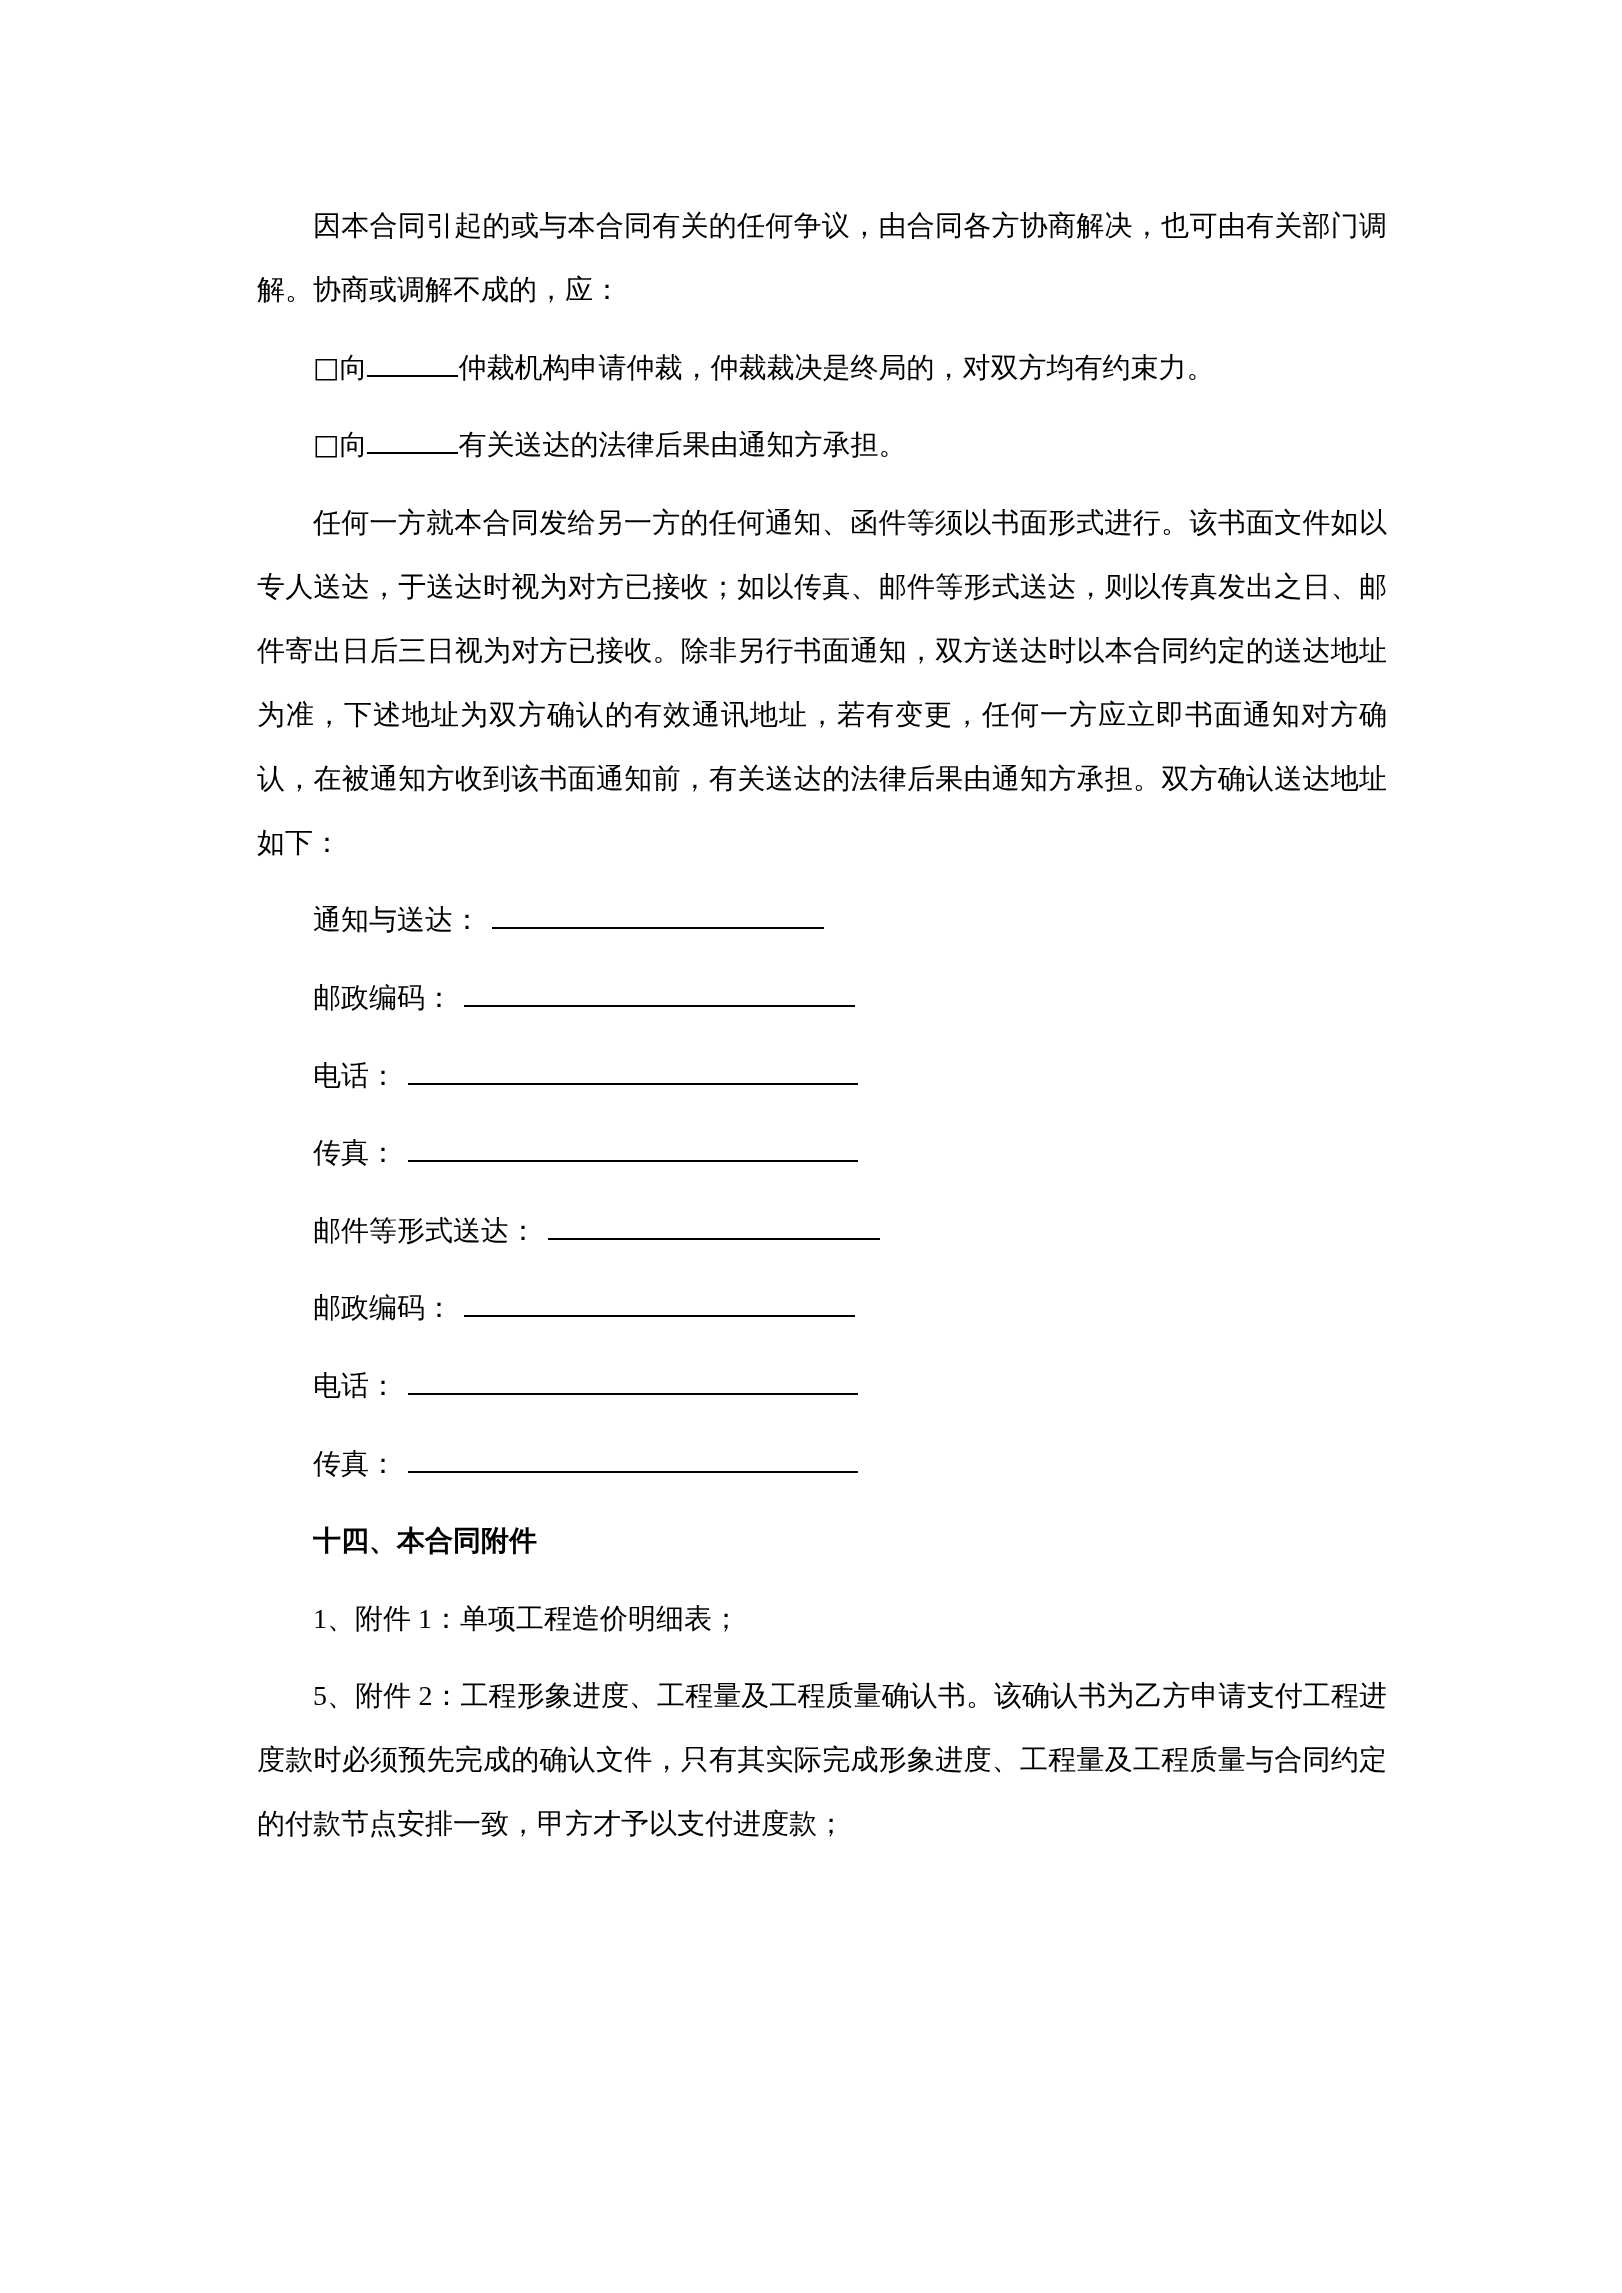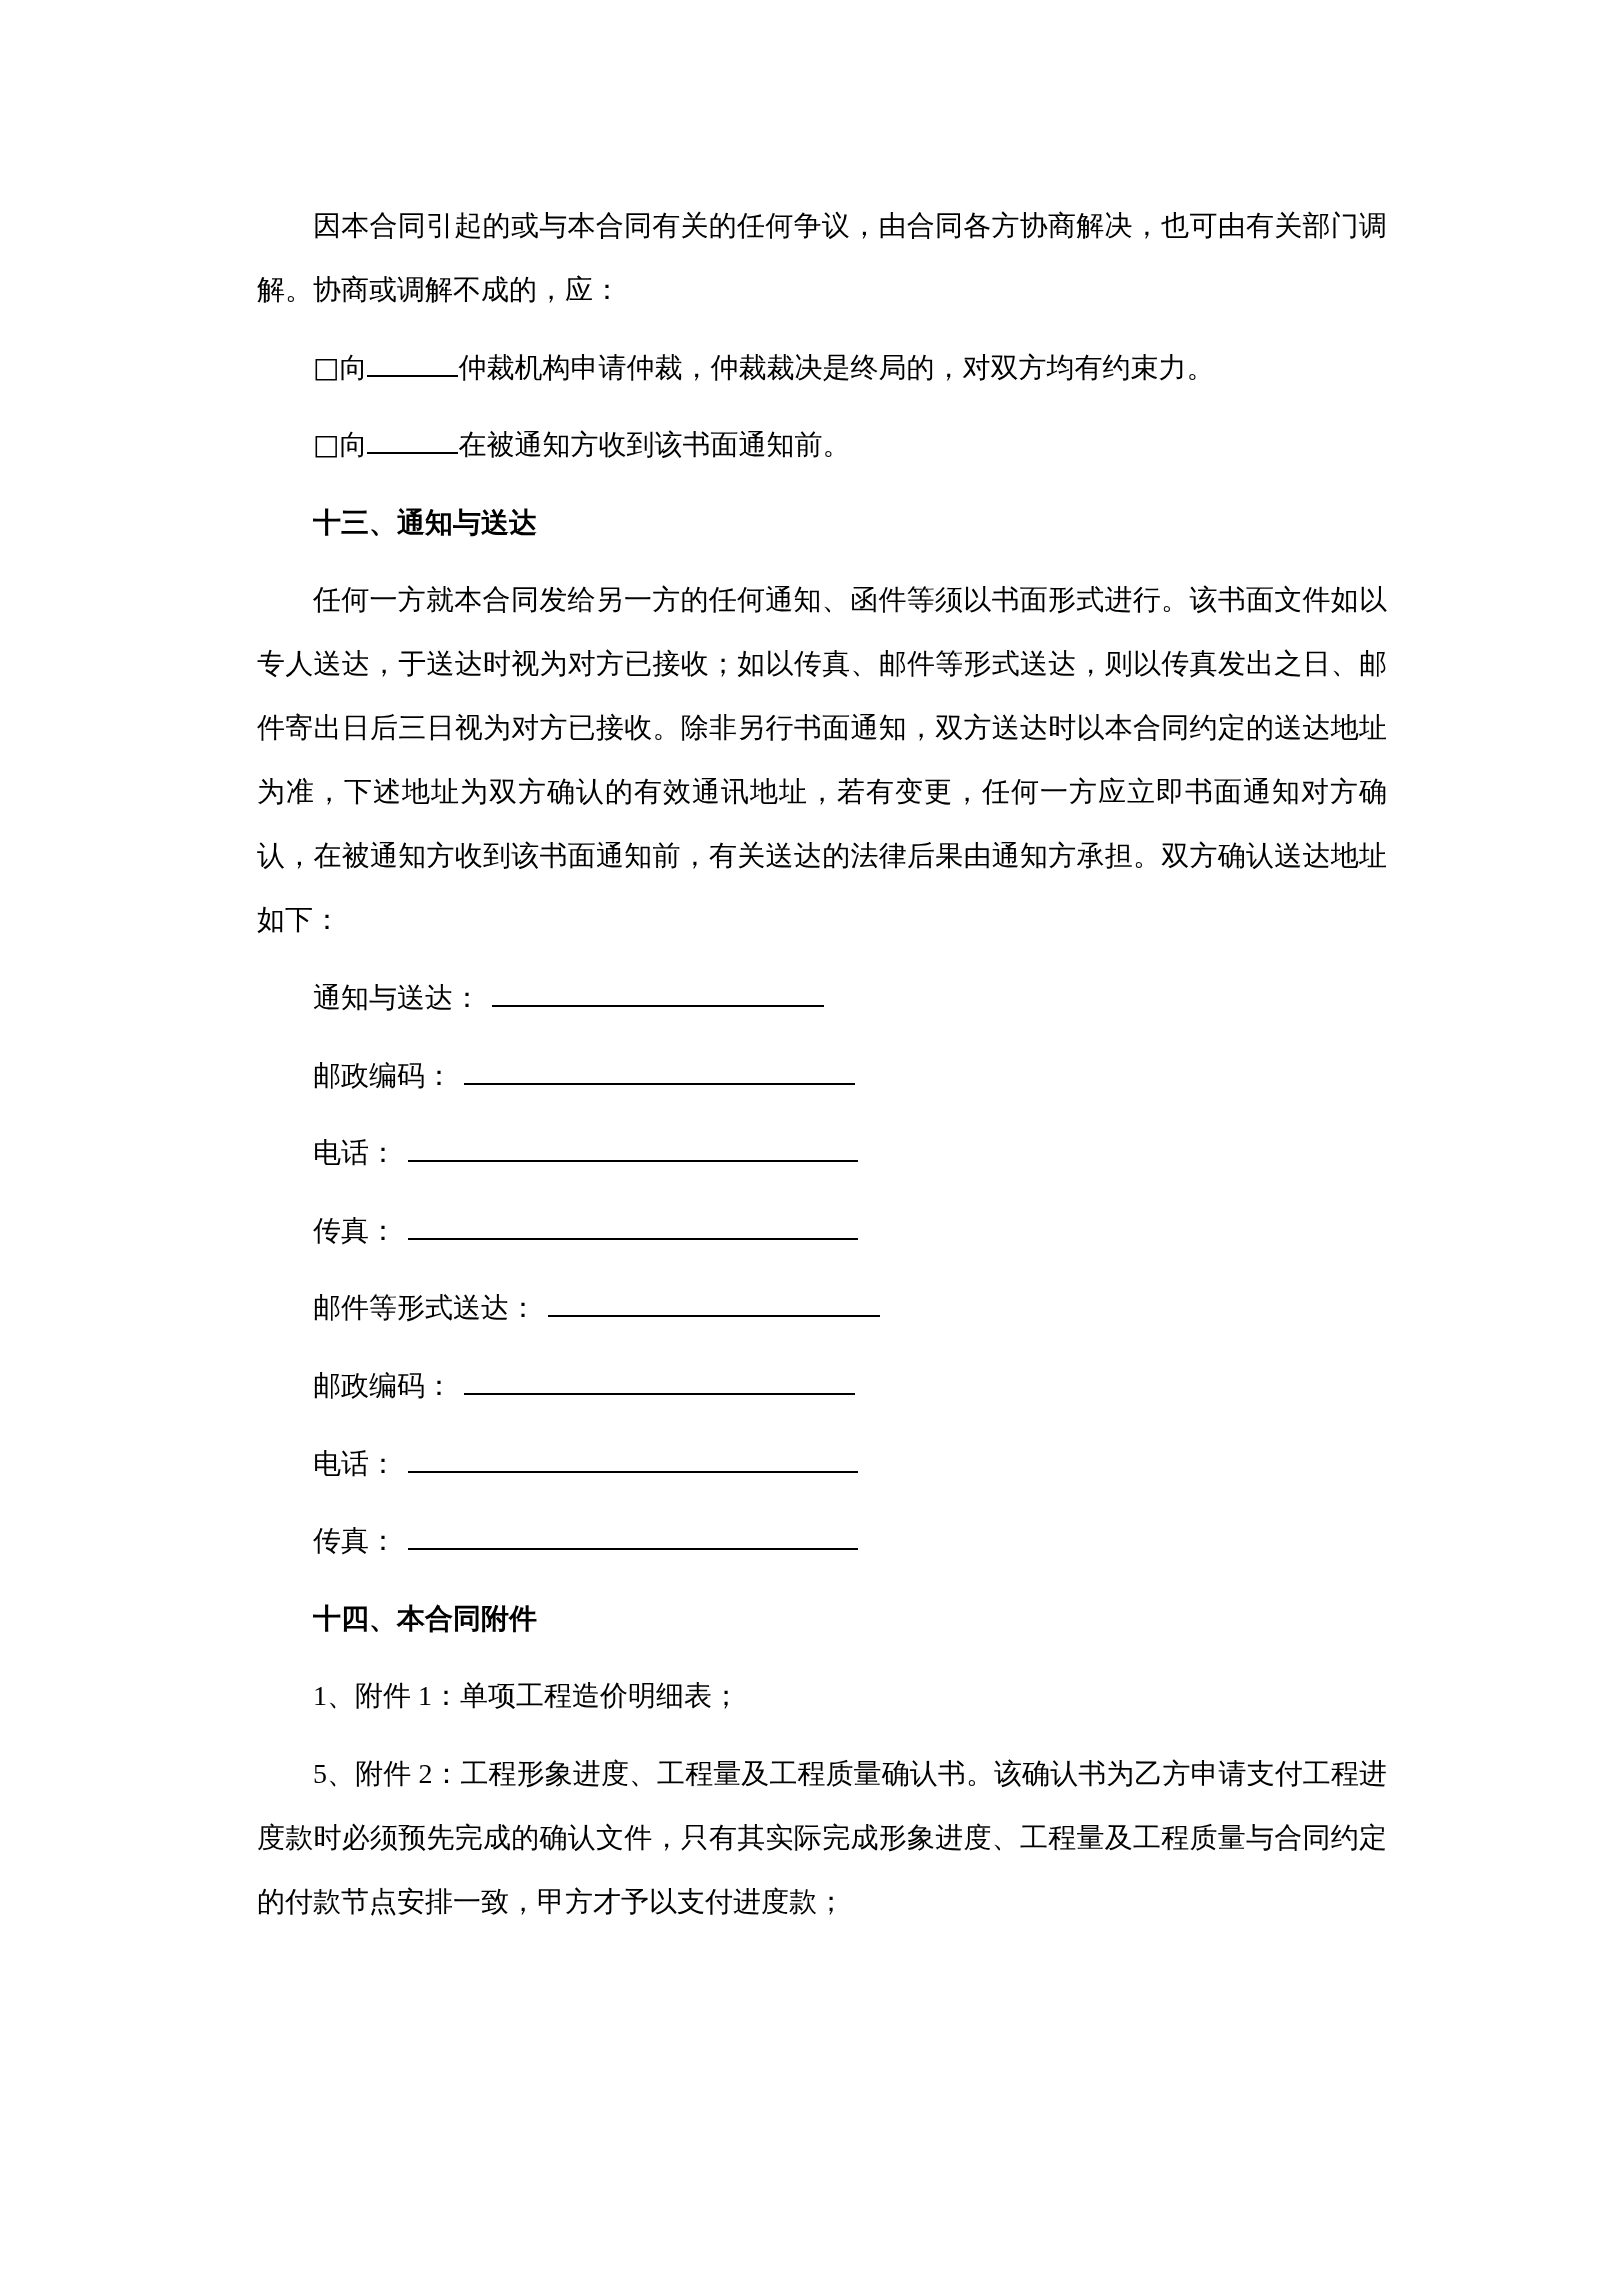--- a/index.html
+++ b/index.html
@@ -44,23 +44,22 @@
 </head>
 <body>
 
 <div class="doc">
   <div class="content">
 
     <p class="para">因本合同引起的或与本合同有关的任何争议，由合同各方协商解决，也可由有关部门调解。协商或调解不成的，应：</p>
 
     <p class="para"><span class="checkbox">□</span><span>向</span><span class="blank blank-inline"></span><span>仲裁机构申请仲裁，仲裁裁决是终局的，对双方均有约束力。</span></p>
 
-    <p class="para"><span class="checkbox">□</span><span>向</span><span class="blank blank-inline"></span><span>在被通知方收到该书面通知前。</span></p>
+    <p class="para"><span class="checkbox">□</span><span>向</span><span class="blank blank-inline"></span><span>有关送达的法律后果由通知方承担。</span></p>
 
-    <p class="para heading">十三、通知与送达</p>
 
     <p class="para">任何一方就本合同发给另一方的任何通知、函件等须以书面形式进行。该书面文件如以专人送达，于送达时视为对方已接收；如以传真、邮件等形式送达，则以传真发出之日、邮件寄出日后三日视为对方已接收。除非另行书面通知，双方送达时以本合同约定的送达地址为准，下述地址为双方确认的有效通讯地址，若有变更，任何一方应立即书面通知对方确认，在被通知方收到该书面通知前，有关送达的法律后果由通知方承担。双方确认送达地址如下：</p>
 
     <p class="para field-line"><span>通知与送达：</span><span class="blank blank-addr"></span></p>
 
     <p class="para field-line"><span>邮政编码：</span><span class="blank blank-postal"></span></p>
 
     <p class="para field-line"><span>电话：</span><span class="blank blank-phone"></span></p>
 
     <p class="para field-line"><span>传真：</span><span class="blank blank-phone"></span></p>

